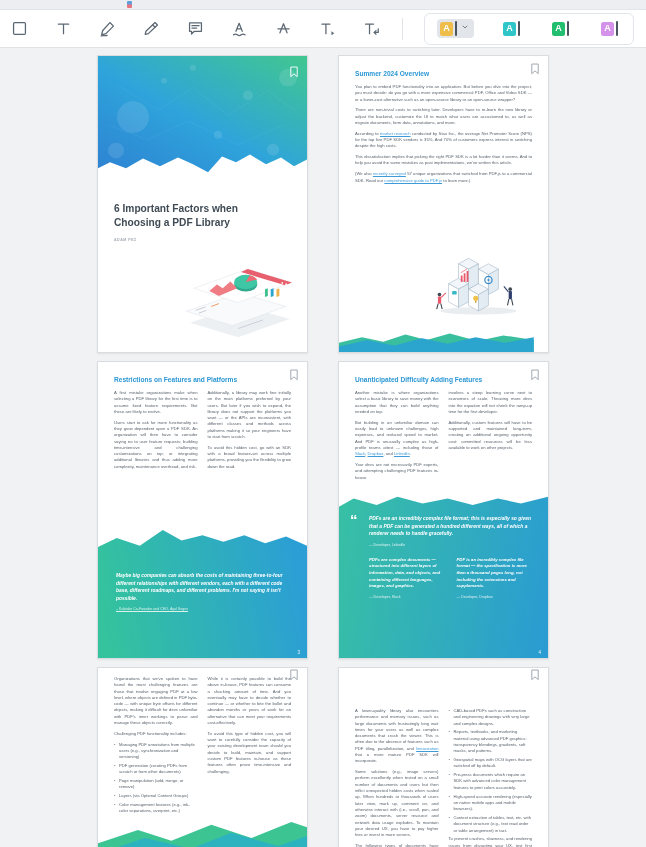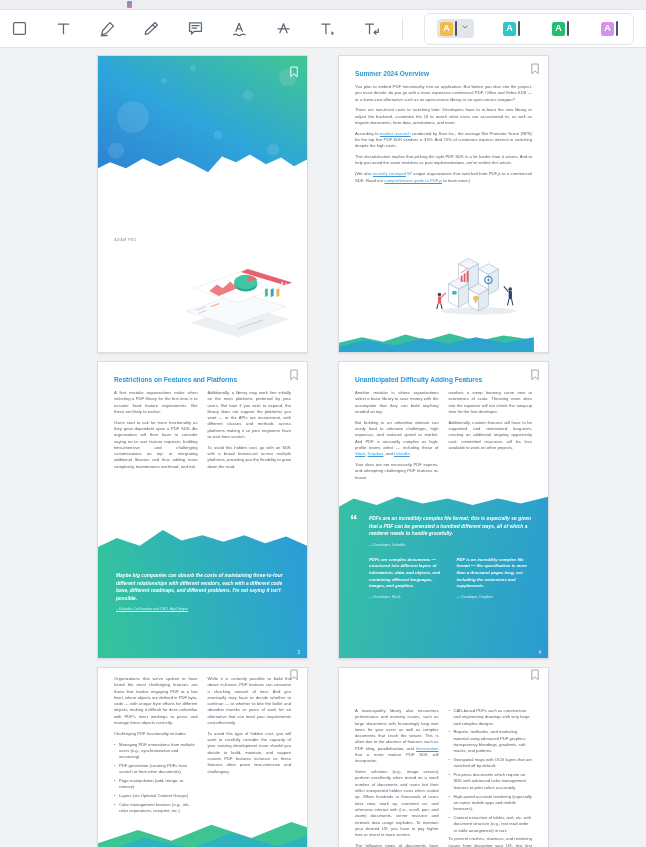--- a/index.html
+++ b/index.html
@@ -195,20 +195,24 @@
         <g stroke="#ffffff" opacity=".08" stroke-width=".6" fill="none">
           <path d="M20 30L60 55 95 32 130 60 170 35 200 58"></path>
             <path d="M10 70L50 85 90 66 140 90 185 70"></path>
         </g>
       </svg>
       <span class="bookmark on-gradient" style="top:7px;">
         <svg width="14" height="18" viewBox="0 0 24 24">
             <path d="M6.5 3.5h11V20l-5.5-4.8L6.5 20z"></path>
           </svg>
       </span>
+      <div class="cover-title">
+        <div>6 Important Factors when</div>
+        <div>Choosing a PDF Library</div>
+      </div>
       <div class="cover-author">ADAM PEZ</div>
       <svg class="cover-illo" width="118" height="96" viewBox="0 0 120 100">
         <path d="M8 80L62 62 112 76 58 95Z" fill="#edf0f3"></path>
         <path d="M52 82l26-9M58 86l26-9" stroke="#c9cfd6" stroke-width="1"></path>
         <path d="M44 80l14-5" stroke="#f19a63" stroke-width="1.2"></path>
         <path d="M4 68L60 49 108 63 52 83Z" fill="#f8fafb" stroke="#dde2e7" stroke-width=".5"></path>
         <path d="M14 67l10-3.5M17 70l8-3" stroke="#c6cdd4" stroke-width="1"></path>
         <path d="M30 63l8-3" stroke="#f19a63" stroke-width="1"></path>
         <path d="M12 44L68 24 114 38 58 59Z" fill="#ffffff" stroke="#dce1e6" stroke-width=".5"></path>
         <path d="M68 24L114 38 107 41 61 27Z" fill="#e85f6d"></path>

